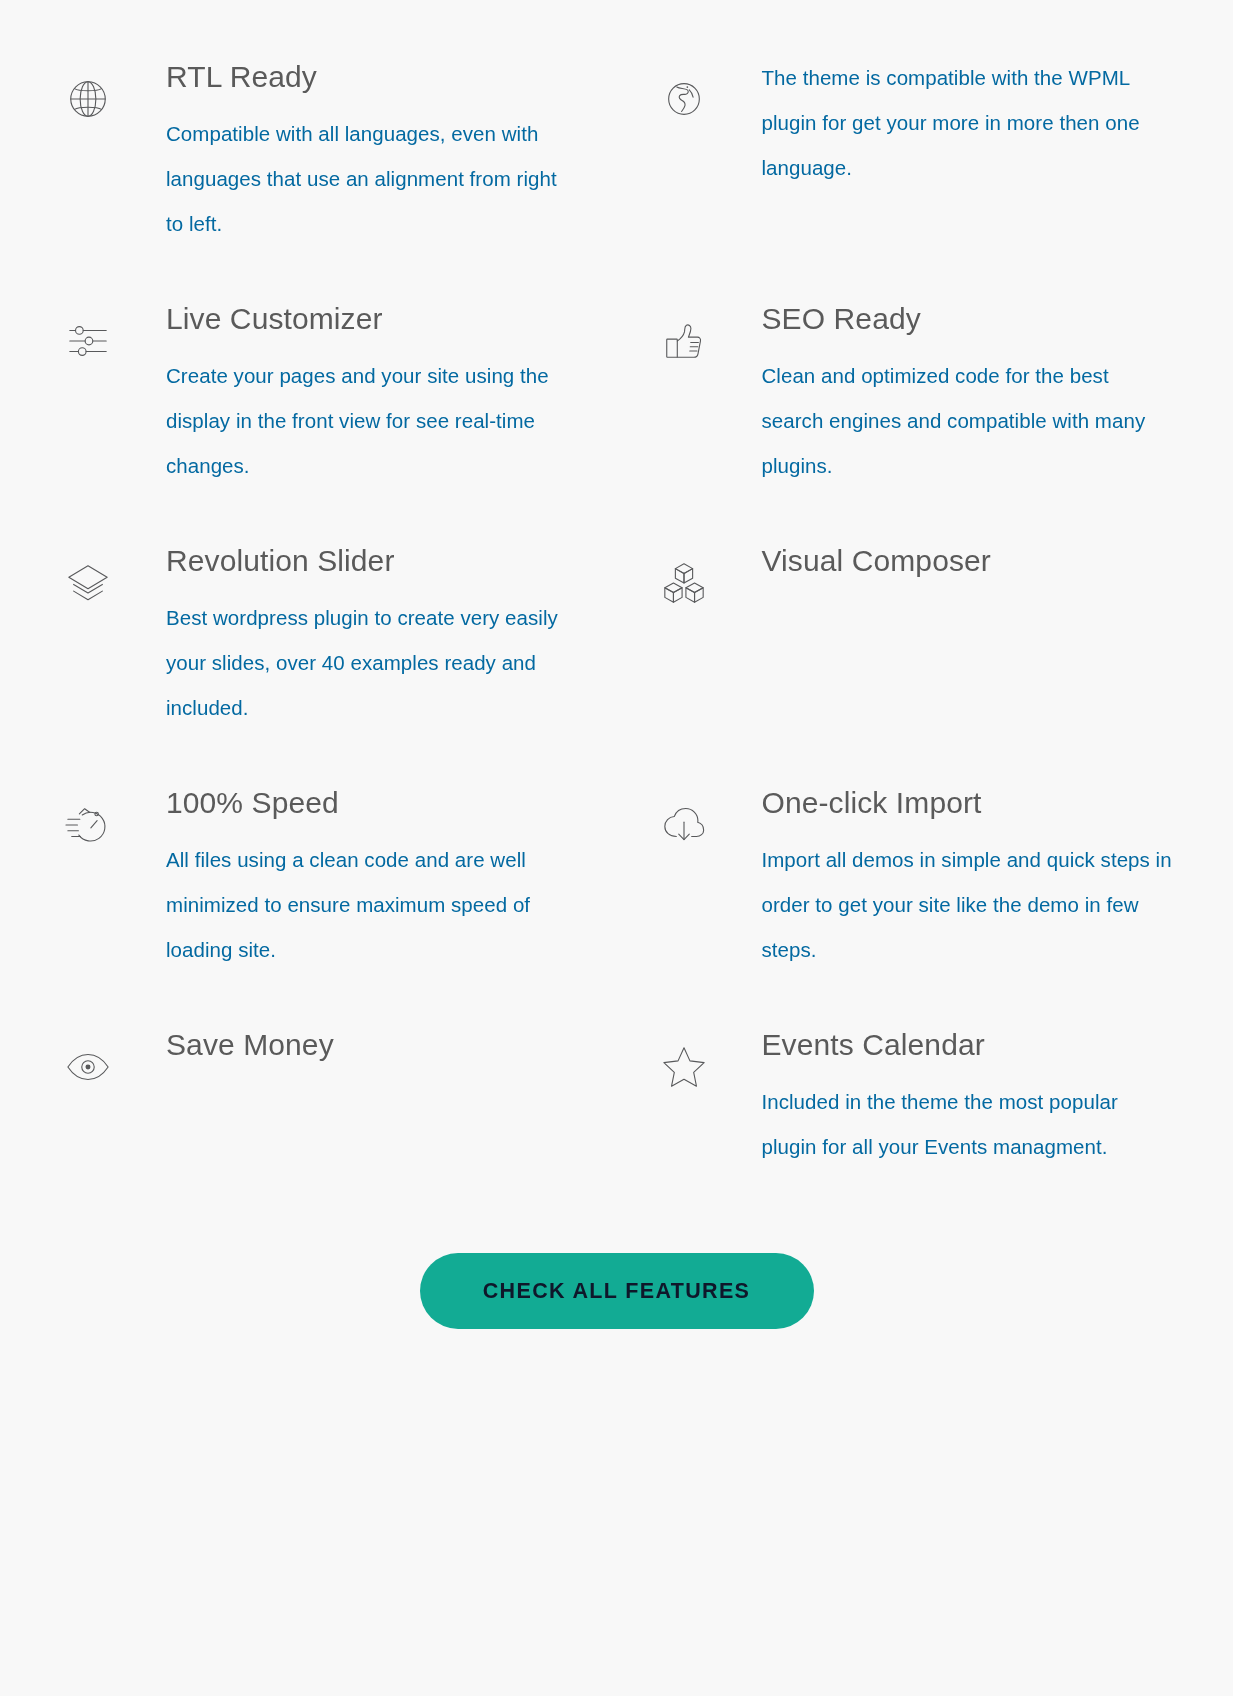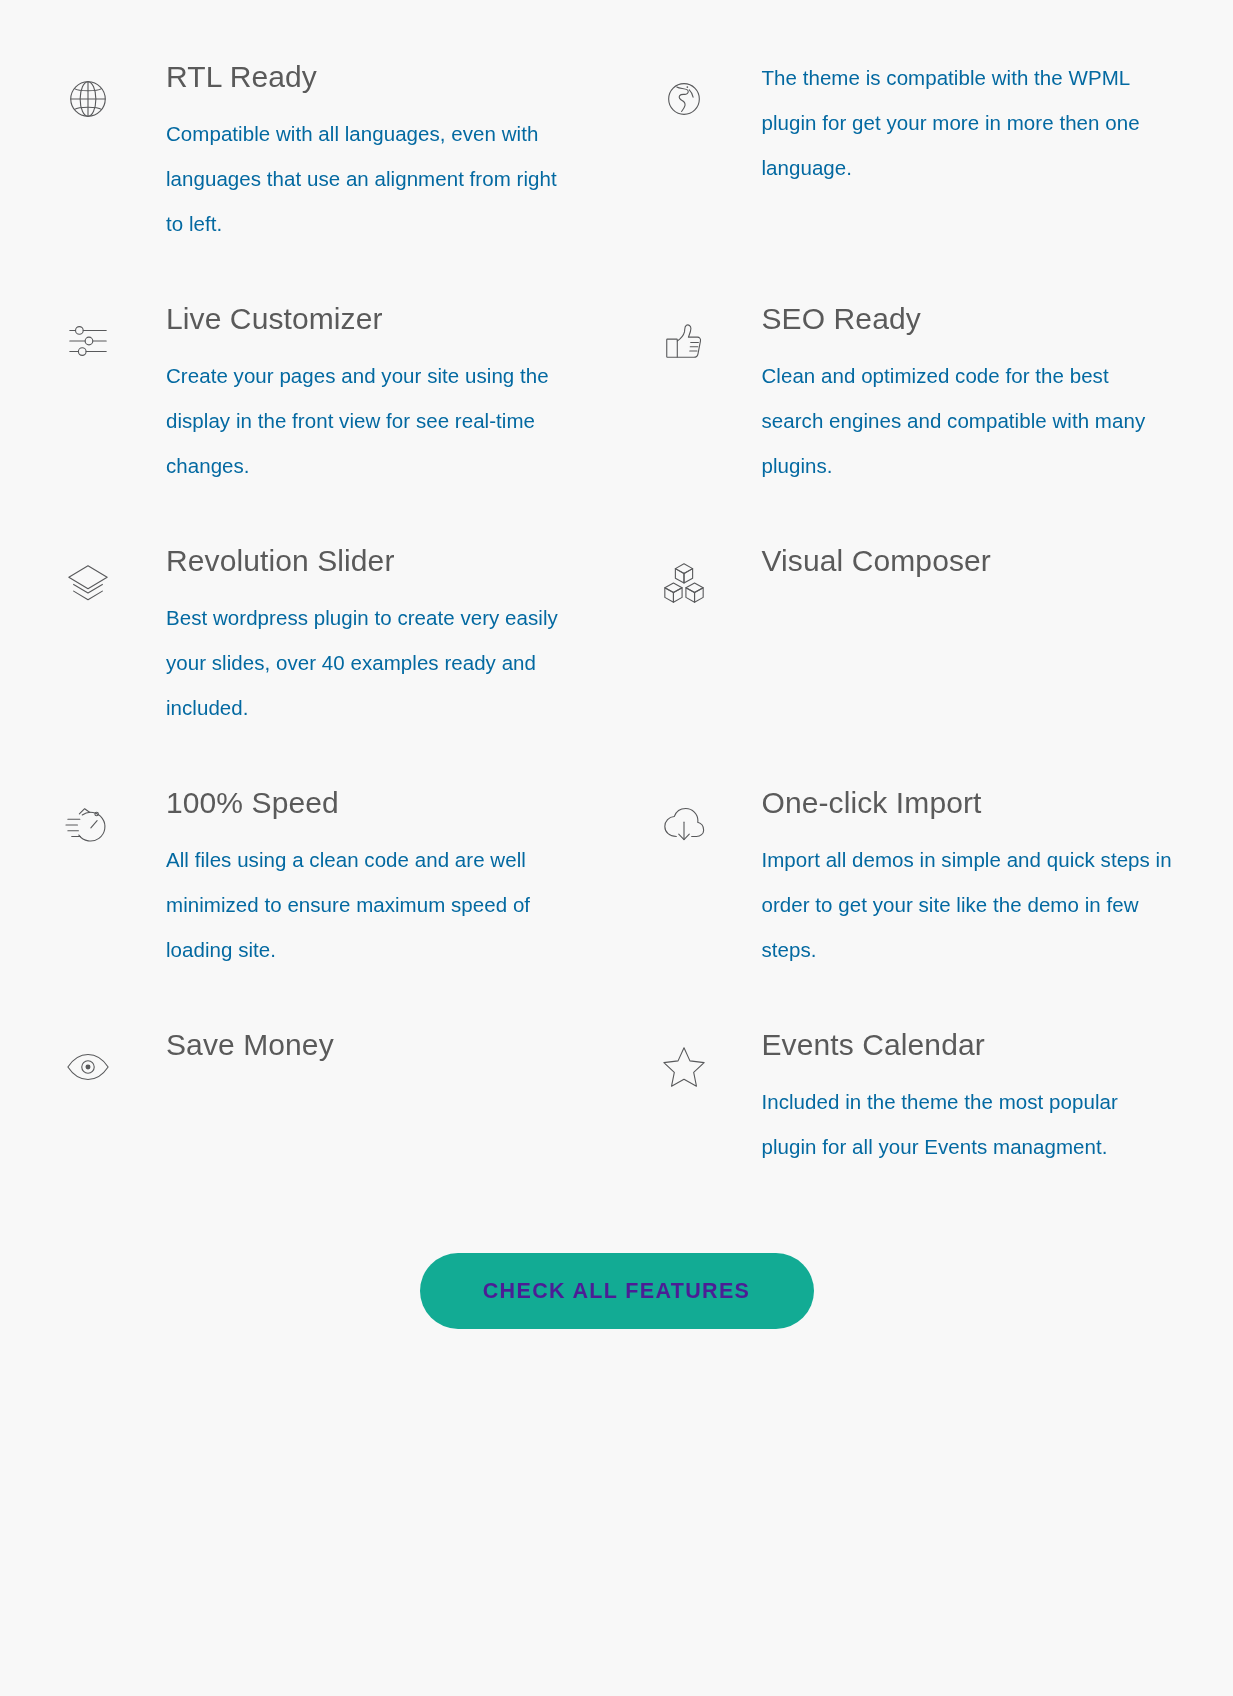--- a/index.html
+++ b/index.html
@@ -95,21 +95,21 @@
 
   .cta-button {
     display: inline-flex;
     align-items: center;
     justify-content: center;
     min-width: 394px;
     height: 76px;
     padding: 0 44px;
     box-sizing: border-box;
     background: #12ab94;
-    color: #4c1d95;
+    color: #0f172a;
     border: none;
     border-radius: 38px;
     font-family: "Liberation Sans", sans-serif;
     font-size: 21.5px;
     font-weight: 700;
     letter-spacing: 1.35px;
     cursor: pointer;
   }
 </style>
 </head>

